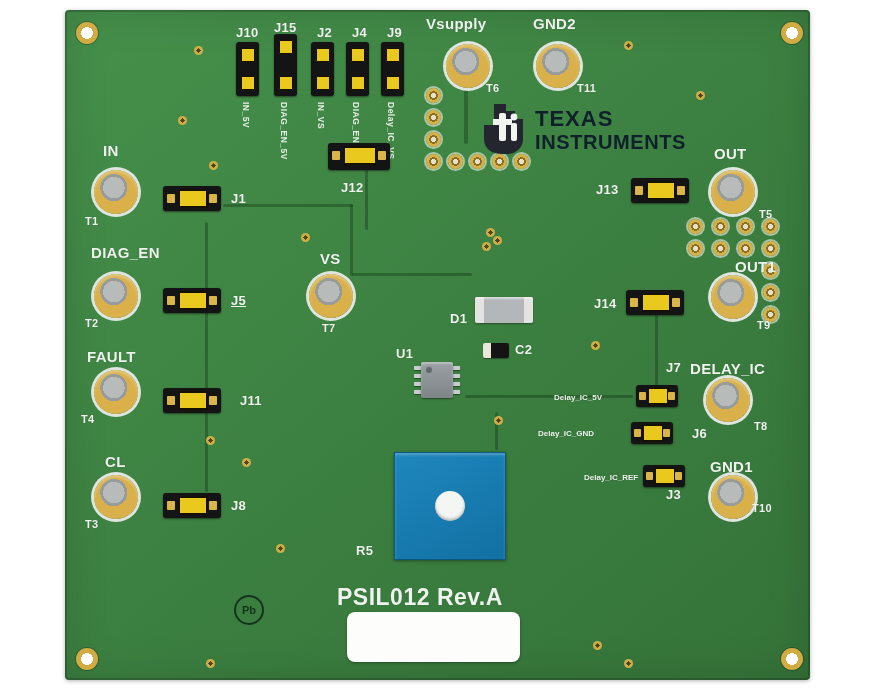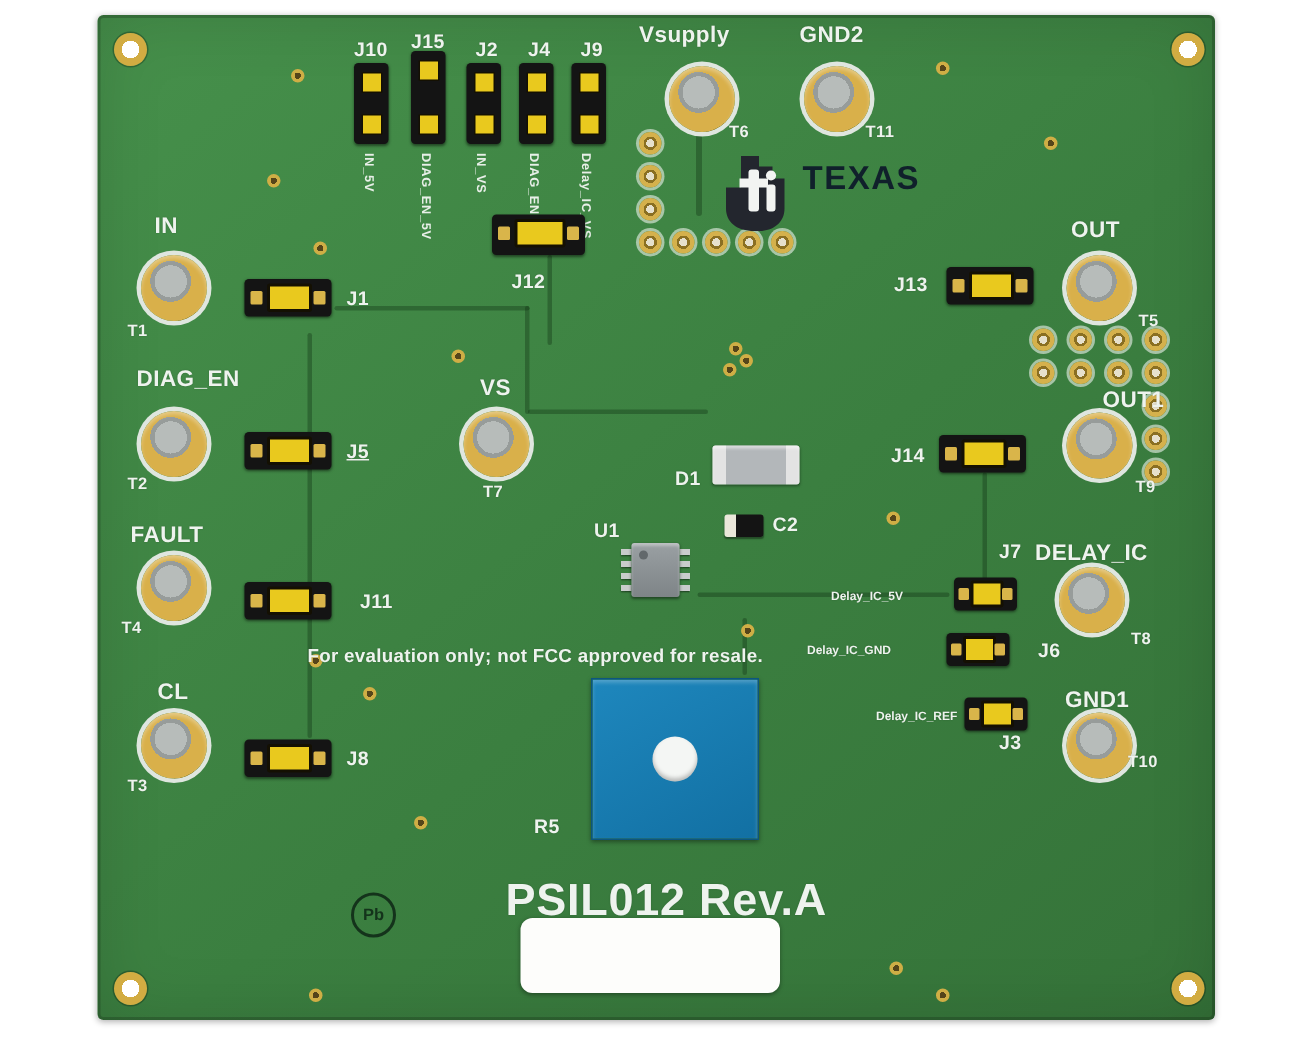--- a/index.html
+++ b/index.html
@@ -21,21 +21,21 @@
   .tp{position:absolute;width:44px;height:44px;border-radius:50%;
       background:radial-gradient(circle at 45% 40%, #b7bcba 0 30%, #979c9a 30% 38%, #d9b04a 38% 74%, #c3962f 74% 100%);
       box-shadow:0 0 0 3px #dfe6df, inset 0 2px 3px rgba(255,255,255,.35);}
   .lbl{position:absolute;color:#eef3ee;font-weight:bold;font-size:13px;letter-spacing:.3px;
        white-space:nowrap;text-shadow:0 0 1px rgba(0,0,0,.25);}
   .lg{font-size:15px;}
   .tlabel{font-size:11px;}
   .tiny{font-size:8px;letter-spacing:0;}
   .vlbl{position:absolute;color:#e8efe8;font-size:8.5px;font-weight:bold;writing-mode:vertical-rl;
         letter-spacing:.5px;white-space:nowrap;}
-  .title{font-size:30px;letter-spacing:.5px;}
+  .title{font-size:23px;letter-spacing:.5px;}
   .eval{font-size:12.5px;letter-spacing:.2px;}
   .jmp{position:absolute;background:#141414;border-radius:3px;box-shadow:0 1px 2px rgba(0,0,0,.5);}
   .jmp .shunt{position:absolute;background:#e9c91e;border:2px solid #141002;border-radius:2px;}
   .jmp .pin{position:absolute;background:#d9b54a;border-radius:1px;}
   .jmp-h{width:58px;height:25px;}
   .jmp-h .pin.l{left:4px;top:8px;width:8px;height:9px;}
   .jmp-h .pin.r{right:4px;top:8px;width:8px;height:9px;}
   .jmp-h .shunt{left:15px;top:3px;width:26px;height:15px;}
   .hdr-v{width:23px;height:54px;}
   .hdr-v .cap{position:absolute;left:5px;width:12px;height:12px;background:#e9c91e;border:1px solid #141002;border-radius:1px;}
@@ -175,20 +175,21 @@
     <span style="position:absolute;left:415px;top:93px;">
       <svg width="48" height="52" viewBox="0 0 48 52">
         <path d="M14 1 h12 v7 h9 v8 h8 v20 c0 9-7 15-17 15 h-3 C11 51 4 45 4 36 V22 h10 z" fill="#23262e"></path>
         <rect x="19" y="10" width="7" height="28" rx="2" fill="#f2f4f2"></rect>
         <rect x="13" y="16" width="19" height="6" fill="#f2f4f2"></rect>
         <circle cx="34" cy="14" r="3.4" fill="#f2f4f2"></circle>
         <rect x="31" y="20" width="6" height="18" rx="2" fill="#f2f4f2"></rect>
       </svg>
     </span>
     <span class="brand-text bt1" style="left:470px;top:96px;">TEXAS</span>
+    <span class="brand-text bt2" style="left:470px;top:121px;">INSTRUMENTS</span>
 
     <span class="lbl lg" style="left:38px;top:132px;">IN</span>
     <div class="tp" style="left:29px;top:160px;"></div>
     <span class="lbl tlabel" style="left:20px;top:205px;">T1</span>
     <div class="jmp jmp-h" style="left:98px;top:176px;">
         <span class="pin l"></span>
         <span class="shunt"></span>
         <span class="pin r"></span>
       </div>
     <span class="lbl" style="left:166px;top:181px;">J1</span>
@@ -303,21 +304,20 @@
         <span class="spin" style="right:0;top:28px;"></span>
       <span class="body"></span>
         <span class="dot"></span>
     </div>
 
     <span class="lbl" style="left:291px;top:533px;">R5</span>
     <div class="pot" style="left:329px;top:442px;">
         <span class="knob"></span>
       </div>
 
-    <span class="lbl eval" style="left:140px;top:420px;">For evaluation only; not FCC approved for resale.</span>
     <span class="lbl title" style="left:272px;top:574px;">PSIL012 Rev.A</span>
     <div class="blank-label" style="left:282px;top:602px;"></div>
     <div class="pb" style="left:169px;top:585px;">
         <span>Pb</span>
       </div>
 
   </div>
 </div>
 
 </body></html>

